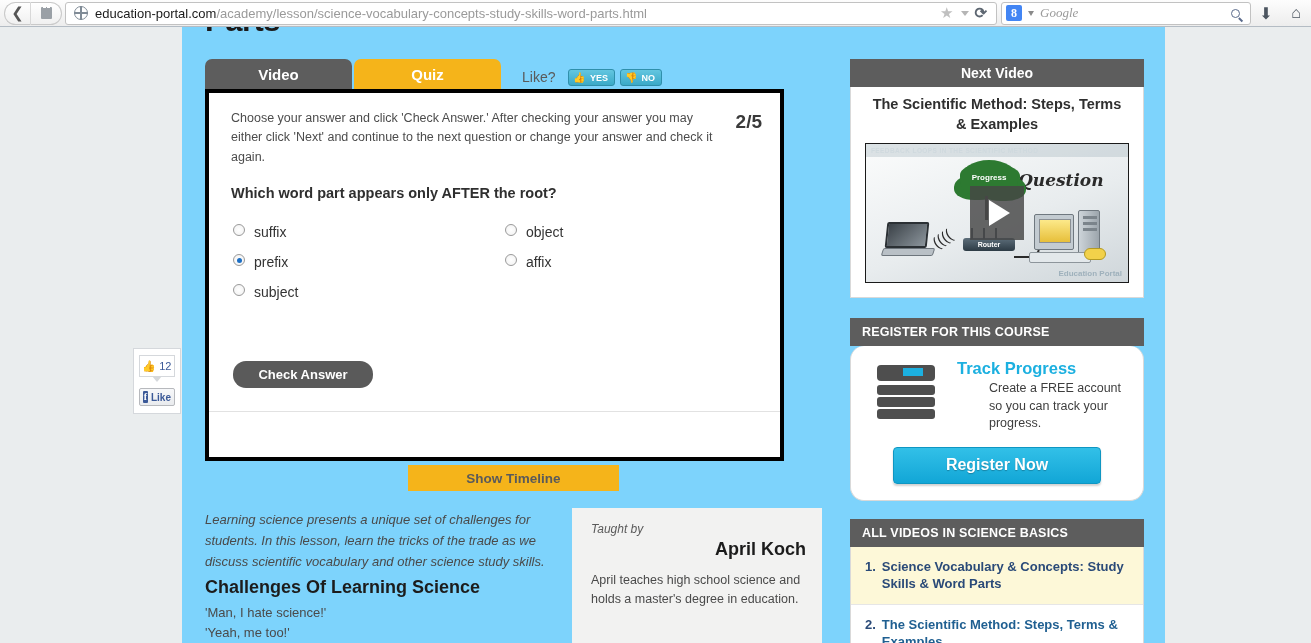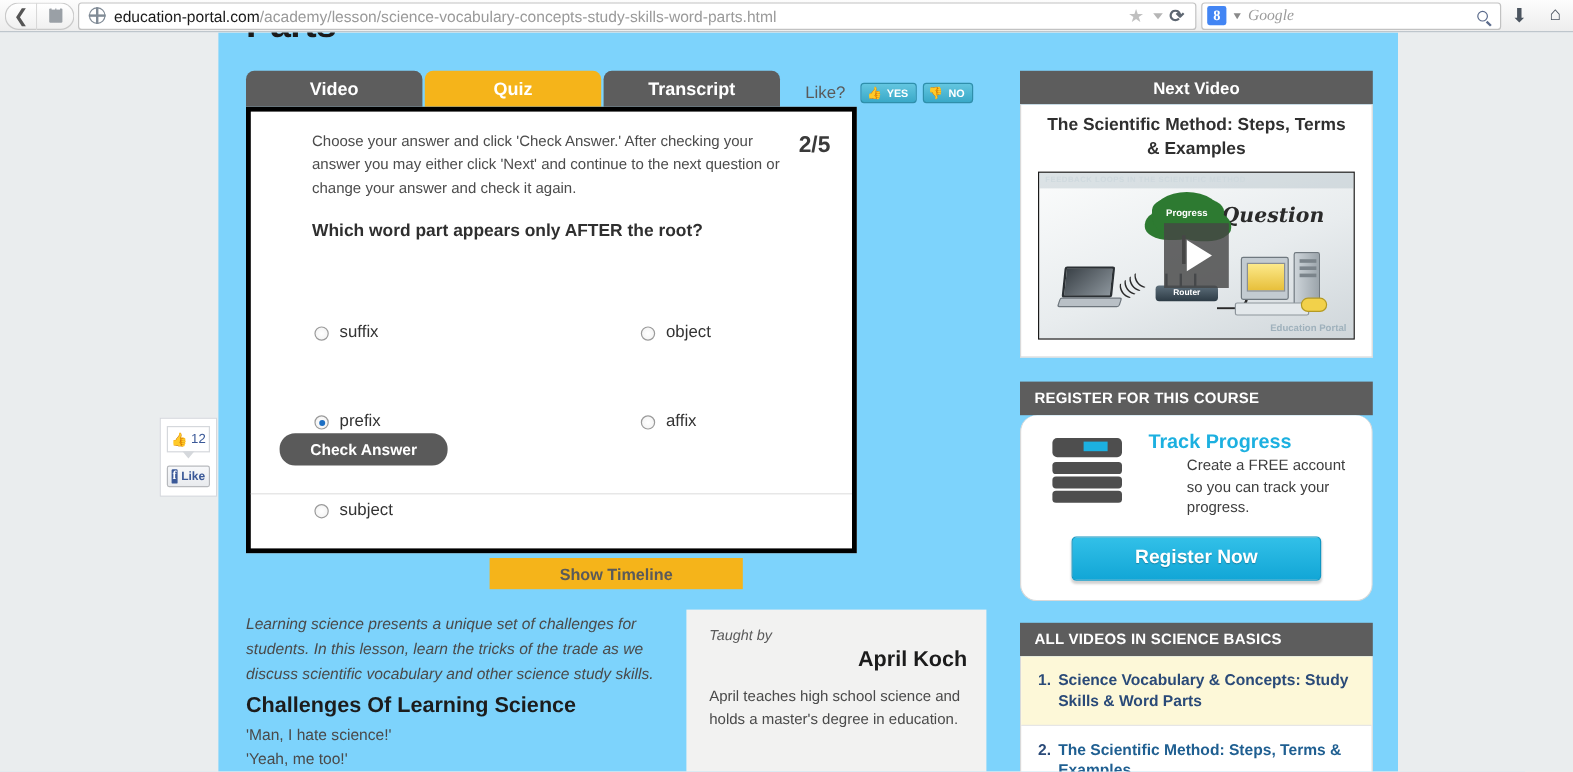--- a/index.html
+++ b/index.html
@@ -152,41 +152,41 @@
     border: 1px solid #2f8fab; border-radius: 3px;
     display: flex; align-items: center; gap: 4px;
     font-size: 9px; font-weight: bold; color: #ffffff;
     margin-left: 5px;
   }
   .thumb { font-size: 10px; color: #f3a626; }
 
   
   #quiz-box {
     position: absolute; left: 23px; top: 62px;
-    width: 509px; height: 372px;
-    background: #ffffff; border: 4px solid #000000; padding-left: 29px;
+    width: 579px; height: 372px;
+    background: #ffffff; border: 4px solid #000000;
   }
   #quiz-intro-row { display: flex; padding: 16px 18px 0 22px; }
   #quiz-instructions {
     flex: 1; font-size: 12.5px; color: #4c4c4c; line-height: 1.55;
   }
   #quiz-progress {
     font-size: 19px; font-weight: bold; color: #3a3a3a;
     margin-left: 14px; white-space: nowrap; padding-top: 2px;
   }
   #quiz-question {
     padding: 18px 22px 0 22px;
     font-size: 14.5px; font-weight: bold; color: #2f2f2f;
   }
   #answers-grid {
     padding: 23px 22px 0 24px;
     display: grid; grid-template-columns: 272px 1fr;
     row-gap: 14px;
   }
-  .answer-option { display: flex; align-items: flex-end; margin-top: 44px; }
+  .answer-option { display: flex; align-items: flex-start; }
   .radio {
     width: 12px; height: 12px; border-radius: 50%;
     border: 1px solid #9a9a9a;
     background: radial-gradient(#ffffff, #f0f0f0);
     margin-right: 9px; flex: none; position: relative;
   }
   .radio.checked:after {
     content: ""; position: absolute; left: 2.5px; top: 2.5px;
     width: 5px; height: 5px; border-radius: 50%; background: #1d6fc4;
   }
@@ -475,21 +475,20 @@
 </div>
 
 <div id="page">
   <div id="content-sheet">
 
     <div id="page-title">Parts</div>
 
     <div id="tab-strip">
       <div class="tab">Video</div>
       <div class="tab active">Quiz</div>
-      <div class="tab">Transcript</div>
       <div id="like-group">
         <span id="like-label">Like?</span>
         <div class="vote-btn">
           <span class="thumb">👍</span>
           <span>YES</span>
         </div>
         <div class="vote-btn">
           <span class="thumb">👎</span>
           <span>NO</span>
         </div>

